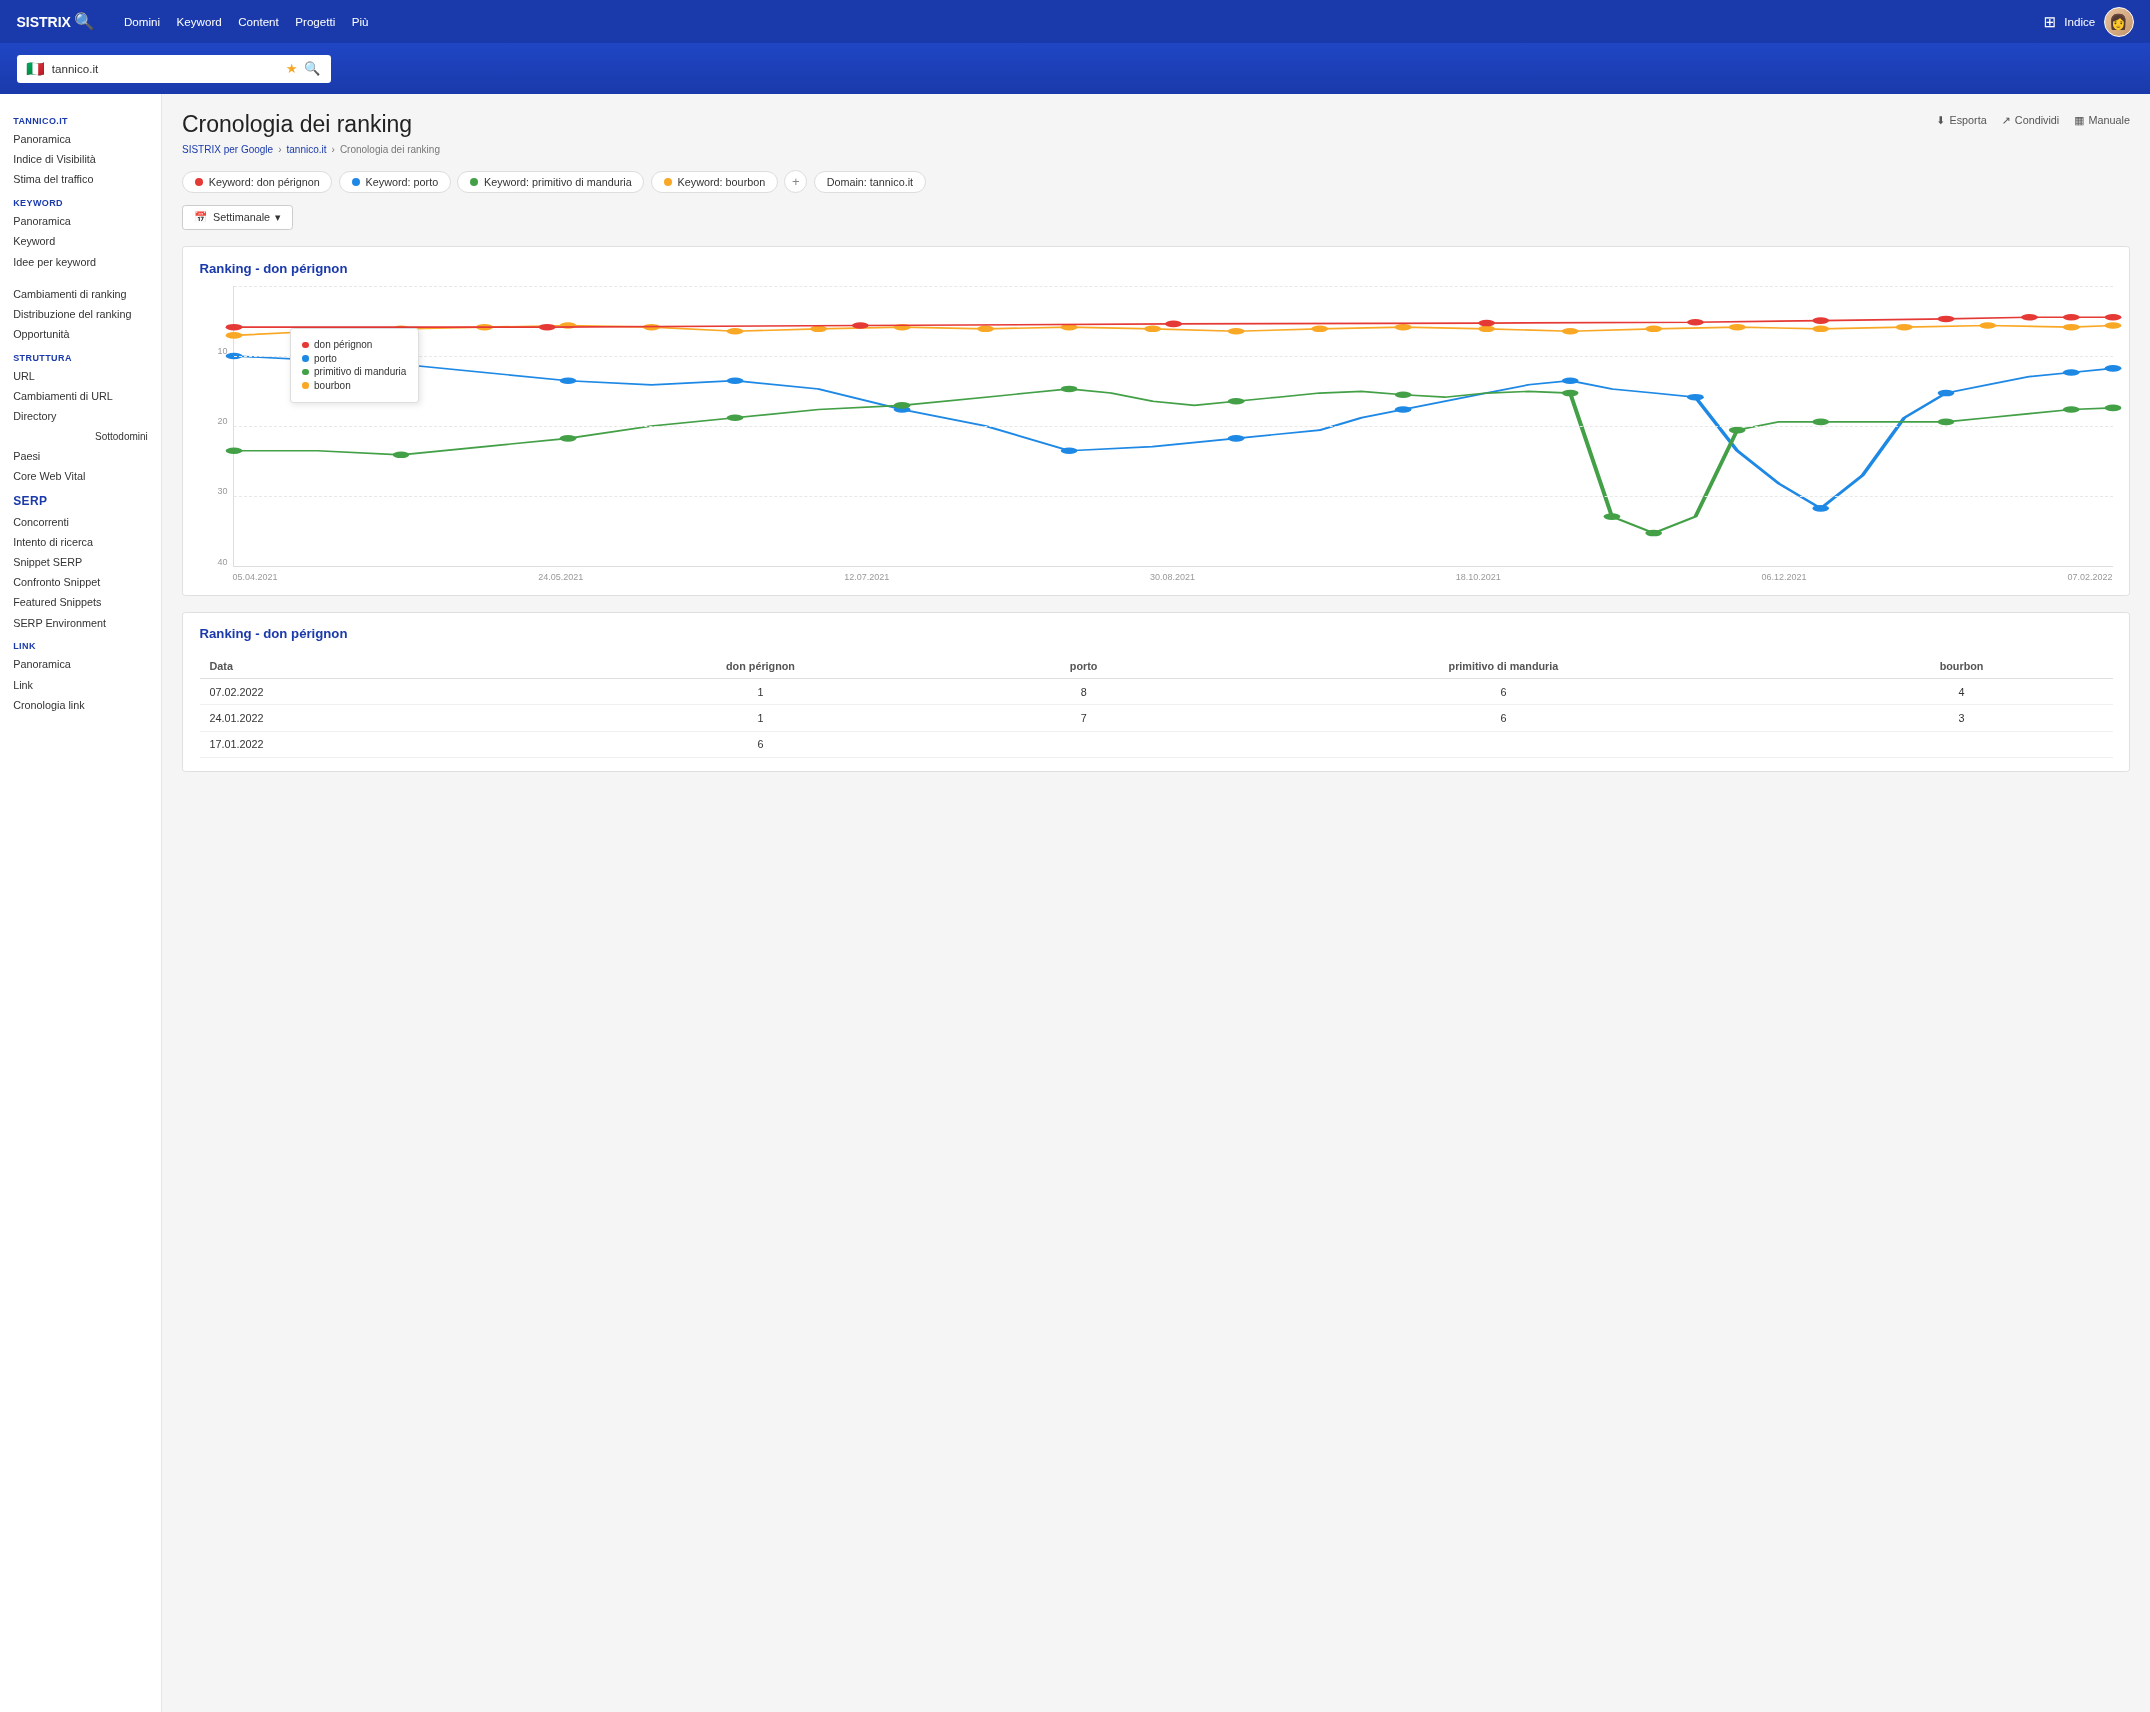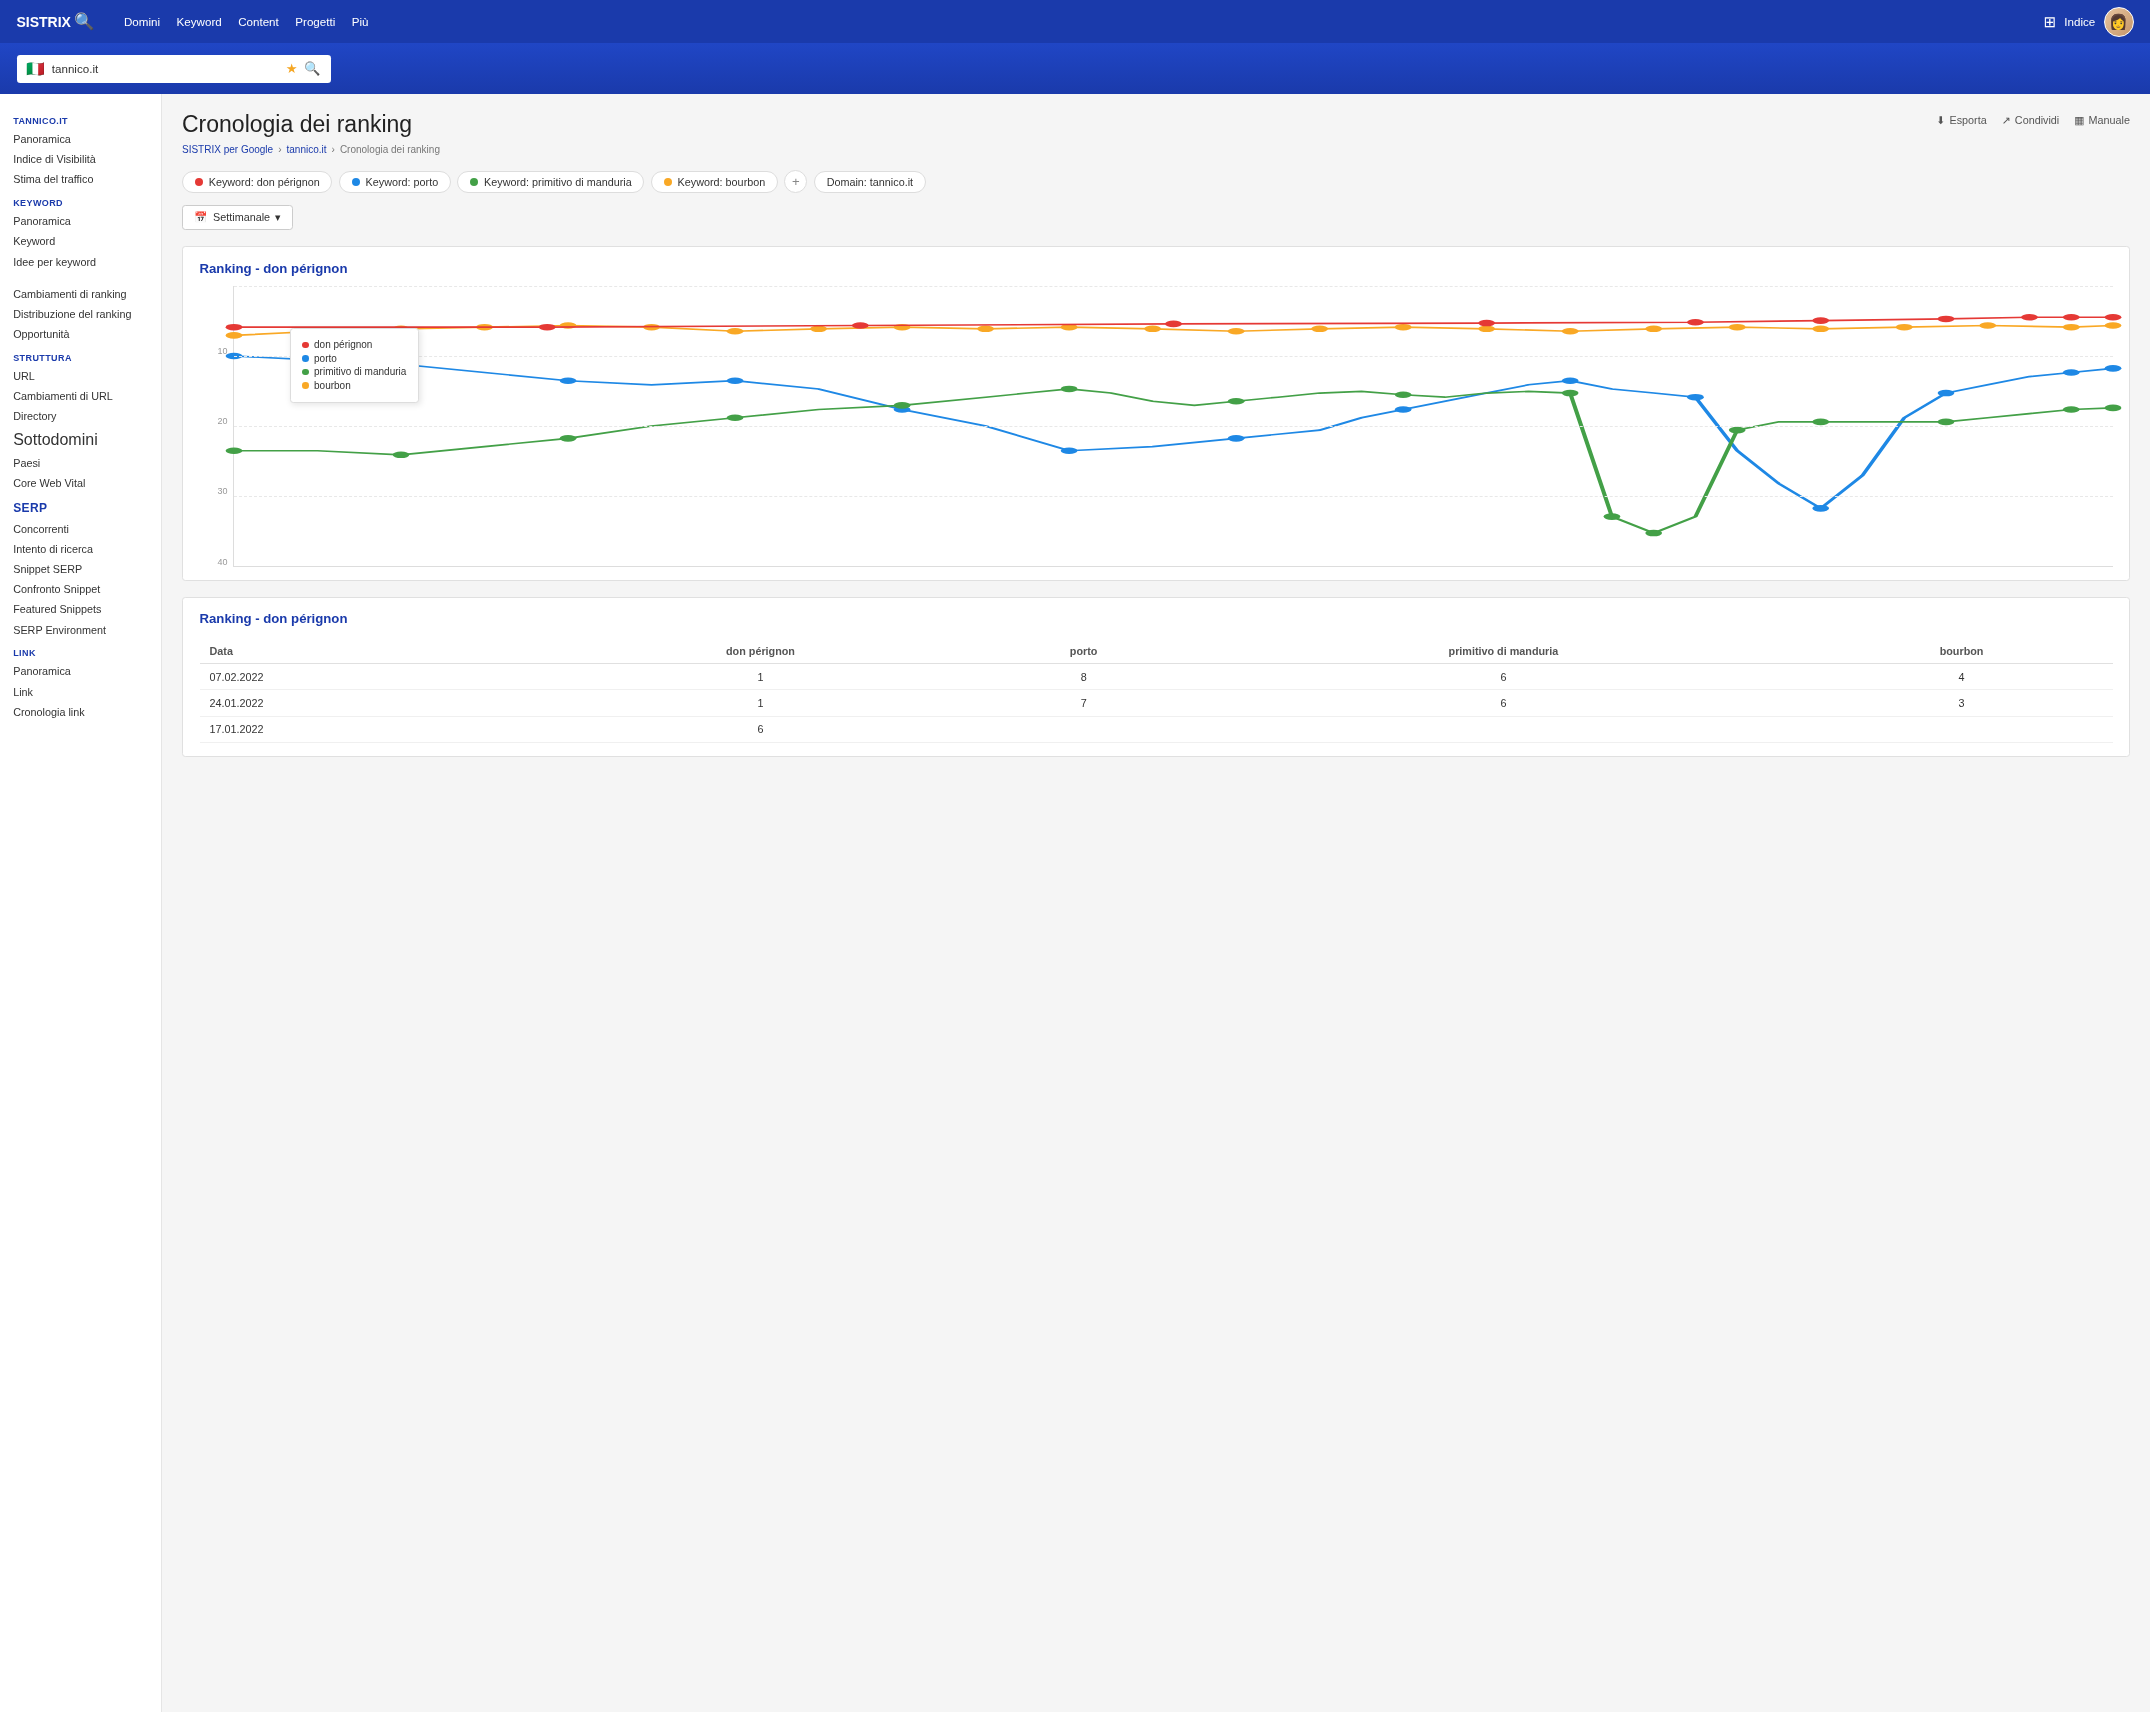--- a/index.html
+++ b/index.html
@@ -54,21 +54,21 @@
     <a style="display:block;padding:4.1px 13.2px;font-size:10.8px;color:#333;text-decoration:none;cursor:pointer;">Keyword</a>
     <a style="display:block;padding:4.1px 13.2px;font-size:10.8px;color:#333;text-decoration:none;cursor:pointer;">Idee per keyword</a>
     <a style="display:block;padding:4.1px 13.2px;font-size:10.8px;color:#333;text-decoration:none;cursor:pointer;margin-top:12px;">Cambiamenti di ranking</a>
     <a style="display:block;padding:4.1px 13.2px;font-size:10.8px;color:#333;text-decoration:none;cursor:pointer;">Distribuzione del ranking</a>
     <a style="display:block;padding:4.1px 13.2px;font-size:10.8px;color:#333;text-decoration:none;cursor:pointer;">Opportunità</a>
 
     <div style="font-size:9px;font-weight:700;color:#1a3aab;text-transform:uppercase;padding:8.3px 13.2px 3.3px;letter-spacing:0.4px;">STRUTTURA</div>
     <a style="display:block;padding:4.1px 13.2px;font-size:10.8px;color:#333;text-decoration:none;cursor:pointer;">URL</a>
     <a style="display:block;padding:4.1px 13.2px;font-size:10.8px;color:#333;text-decoration:none;cursor:pointer;">Cambiamenti di URL</a>
     <a style="display:block;padding:4.1px 13.2px;font-size:10.8px;color:#333;text-decoration:none;cursor:pointer;">Directory</a>
-    <a style="display:block;padding:4.1px 13.2px;font-size:16px;color:#333;text-decoration:none;cursor:pointer;">Sottodomini</a>
+    <a style="display:block;padding:4.1px 13.2px;font-size:10px;color:#333;text-decoration:none;cursor:pointer;text-align:right;">Sottodomini</a>
     <a style="display:block;padding:4.1px 13.2px;font-size:10.8px;color:#333;text-decoration:none;cursor:pointer;">Paesi</a>
     <a style="display:block;padding:4.1px 13.2px;font-size:10.8px;color:#333;text-decoration:none;cursor:pointer;">Core Web Vital</a>
 
     <div style="font-size:12px;font-weight:700;color:#1a3aab;text-transform:uppercase;padding:8.3px 13.2px 3.3px;letter-spacing:0.4px;">SERP</div>
     <a style="display:block;padding:4.1px 13.2px;font-size:10.8px;color:#333;text-decoration:none;cursor:pointer;">Concorrenti</a>
     <a style="display:block;padding:4.1px 13.2px;font-size:10.8px;color:#333;text-decoration:none;cursor:pointer;">Intento di ricerca</a>
     <a style="display:block;padding:4.1px 13.2px;font-size:10.8px;color:#333;text-decoration:none;cursor:pointer;">Snippet SERP</a>
     <a style="display:block;padding:4.1px 13.2px;font-size:10.8px;color:#333;text-decoration:none;cursor:pointer;">Confronto Snippet</a>
     <a style="display:block;padding:4.1px 13.2px;font-size:10.8px;color:#333;text-decoration:none;cursor:pointer;">Featured Snippets</a>
     <a style="display:block;padding:4.1px 13.2px;font-size:10.8px;color:#333;text-decoration:none;cursor:pointer;">SERP Environment</a>
@@ -249,20 +249,29 @@
               <div style="width:6.6px;height:6.6px;border-radius:50%;background:#43a047;"></div>
               <span>primitivo di manduria</span>
             </div>
             <div style="display:flex;align-items:center;gap:5px;margin:2.5px 0;">
               <div style="width:6.6px;height:6.6px;border-radius:50%;background:#f9a825;"></div>
               <span>bourbon</span>
             </div>
           </div>
         </div>
 
+        <div style="display:flex;justify-content:space-between;font-size:9px;color:#999;margin-top:5px;">
+          <span>05.04.2021</span>
+          <span>24.05.2021</span>
+          <span>12.07.2021</span>
+          <span>30.08.2021</span>
+          <span>18.10.2021</span>
+          <span>06.12.2021</span>
+          <span>07.02.2022</span>
+        </div>
       </div>
     </div>
 
     <div style="background:white;border:0.8px solid #e0e0e0;border-radius:3.3px;padding:13.2px 16.5px;">
       <div style="font-size:13.2px;font-weight:700;color:#1a3aab;margin-bottom:11.6px;">Ranking - don pérignon</div>
       <table style="width:100%;border-collapse:collapse;font-size:10.8px;">
         <thead>
           <tr>
             <th style="text-align:left;padding:6.6px 10px;border-bottom:1.7px solid #e0e0e0;color:#555;font-weight:600;">Data</th>
             <th style="text-align:center;padding:6.6px 10px;border-bottom:1.7px solid #e0e0e0;color:#555;font-weight:600;">don pérignon</th>

